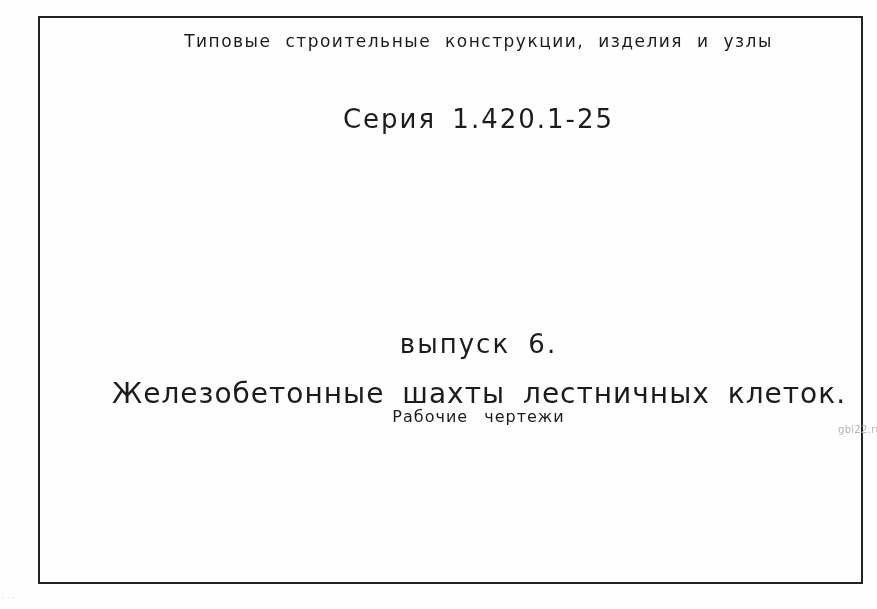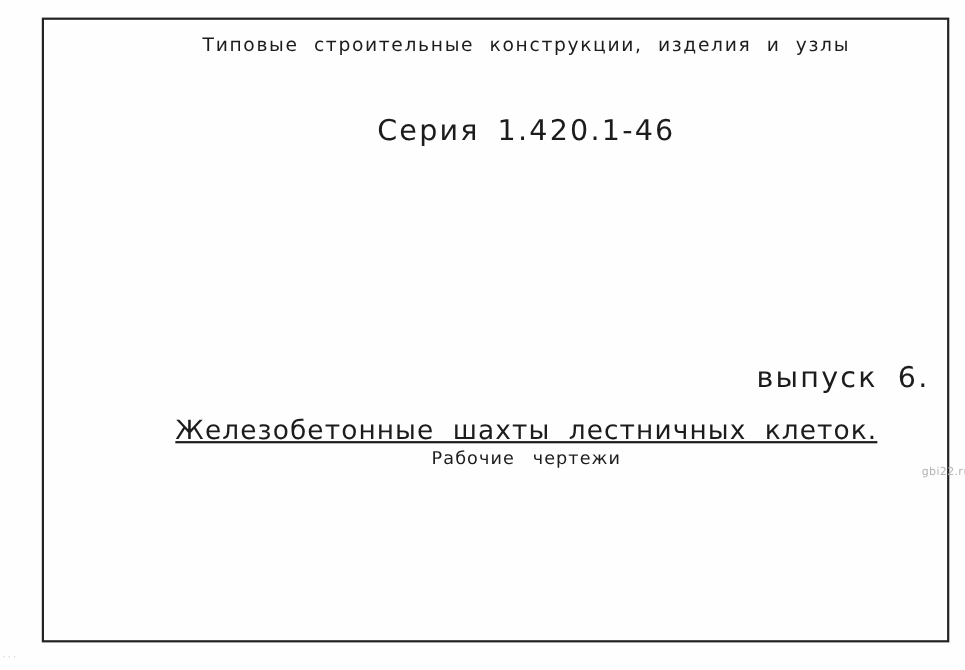--- a/index.html
+++ b/index.html
@@ -68,37 +68,36 @@
     text-align: justify;
     text-align-last: justify;
     white-space: nowrap;
     overflow: hidden;
   }
   .issue-line {
     position: absolute;
     left: 0;
     top: 329px;
     width: 100%;
-    text-align: right;
+    text-align: center;
     font-size: 26px;
     letter-spacing: 2px;
     word-spacing: 8px;
     white-space: nowrap;
   }
   .subtitle-1 {
     position: absolute;
     left: 0;
     top: 377px;
     width: 100%;
     text-align: center;
-    font-size: 24px;
+    font-size: 28px;
     letter-spacing: 1px;
     word-spacing: 8px;
     white-space: nowrap;
-    text-decoration: underline;
   }
   .subtitle-2 {
     position: absolute;
     left: 0;
     top: 407px;
     width: 100%;
     text-align: center;
     font-size: 16px;
     letter-spacing: 1px;
     word-spacing: 10px;
@@ -126,21 +125,21 @@
 <body>
 
 <div class="sheet">
 
   <div class="frame"></div>
 
   <div class="content">
 
     <div class="header-line">Типовые строительные конструкции, изделия и узлы</div>
 
-    <div class="series-line">Серия 1.420.1-46</div>
+    <div class="series-line">Серия 1.420.1-25</div>
 
 
     <div class="issue-line">выпуск 6.</div>
 
     <div class="subtitle-1">Железобетонные шахты лестничных клеток.</div>
 
     <div class="subtitle-2">Рабочие чертежи</div>
 
   </div>
 

